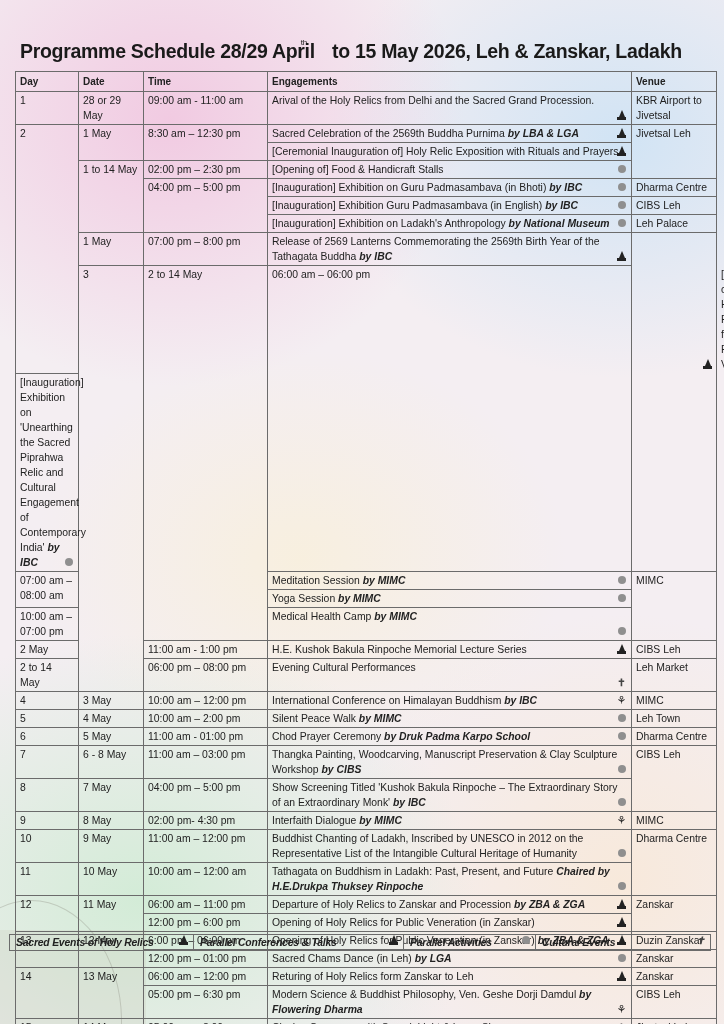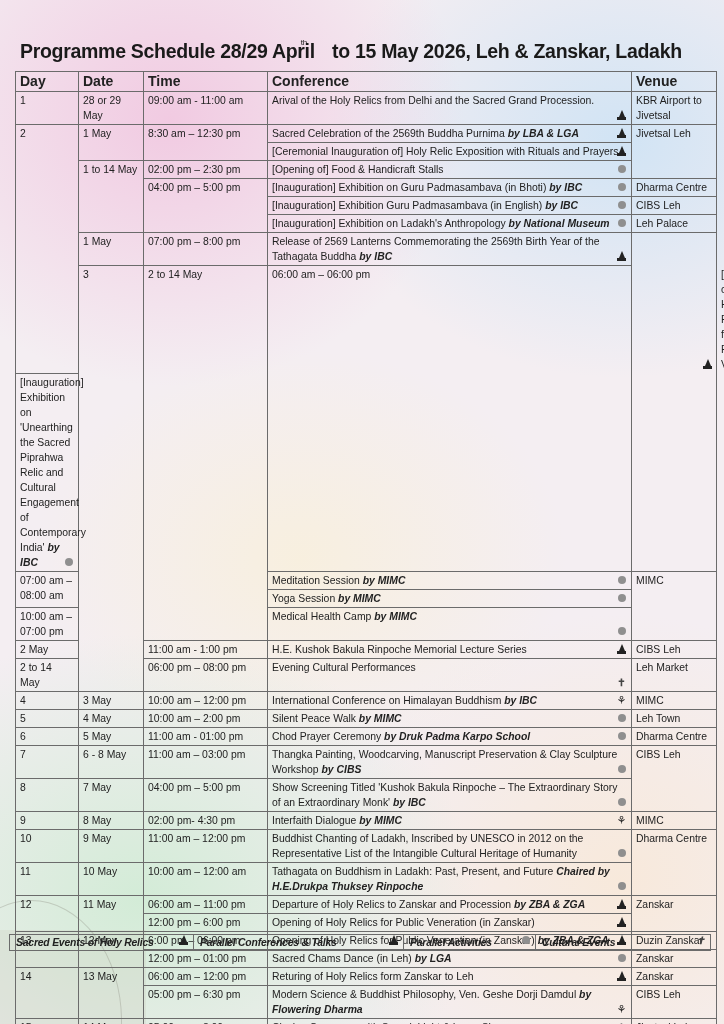--- a/index.html
+++ b/index.html
@@ -31,21 +31,21 @@
 
   table.sched {
     position:absolute; left:15px; top:71px; width:701px;
     border-collapse:collapse; table-layout:fixed;
     font-size:10.4px; line-height:15px;
   }
   table.sched td, table.sched th {
     border:1px solid #6b6b6b; padding:1px 4px; vertical-align:top; text-align:left;
     font-weight:normal;
   }
-  table.sched th { font-weight:bold; font-size:14px; padding:2px 4px; }
+  table.sched th { font-weight:bold; font-size:10px; padding:2px 4px; }
   td.eng { position:relative; padding-right:18px; }
   td.mid { vertical-align:middle; }
   .by { font-weight:bold; font-style:italic; }
   .ic {
     position:absolute; right:4px; bottom:3px; width:11px; height:11px;
     font-size:10px; line-height:11px; text-align:center; color:#333;
   }
   .ic.sacred::before, .ic.talk::before {
     content:""; display:block; width:0; height:0; margin:0 auto;
     border-left:3px solid transparent; border-right:3px solid transparent; border-bottom:7px solid #222;
@@ -83,21 +83,21 @@
       <col style="width:65px">
       <col style="width:124px">
       <col style="width:364px">
       <col style="width:85px">
   </colgroup>
   <thead>
     <tr>
       <th>Day</th>
       <th>Date</th>
       <th>Time</th>
-      <th>Conference</th>
+      <th>Engagements</th>
       <th>Venue</th>
     </tr>
   </thead>
   <tbody id="sched-body">
       <tr>
         <td>1</td>
         <td>28 or 29 May</td>
         <td class="mid">09:00 am - 11:00 am</td>
         <td class="eng"><span>Arival of the Holy Relics from Delhi and the Sacred Grand Procession.</span><span class="by"></span><span class="ic sacred"></span></td>
         <td class="mid">KBR Airport to Jivetsal</td>

